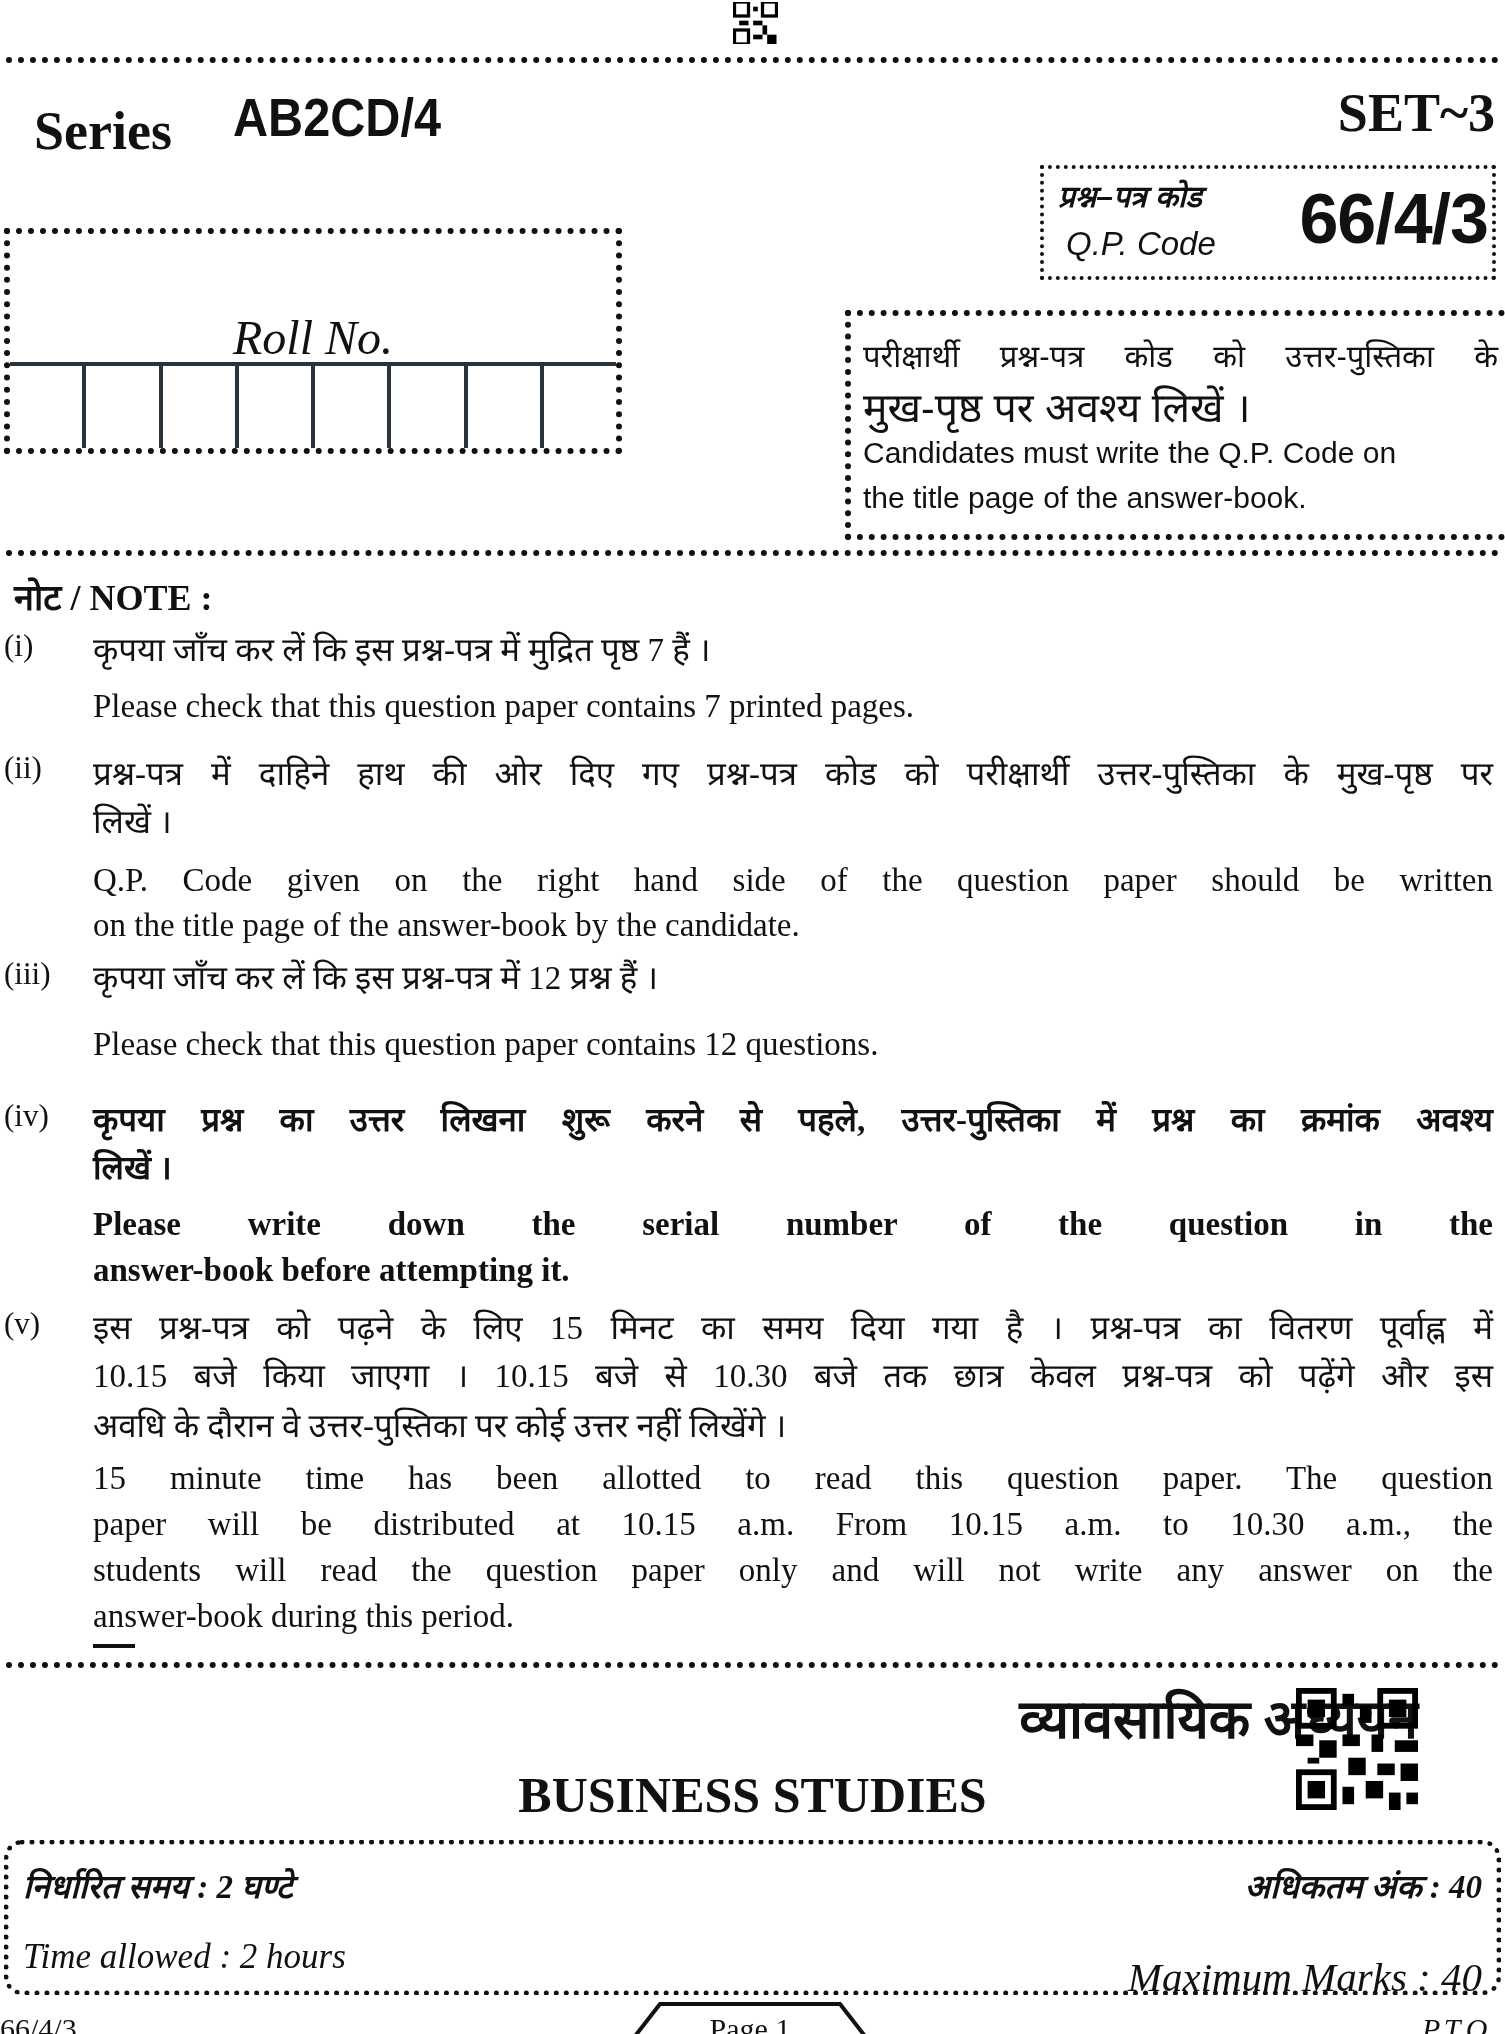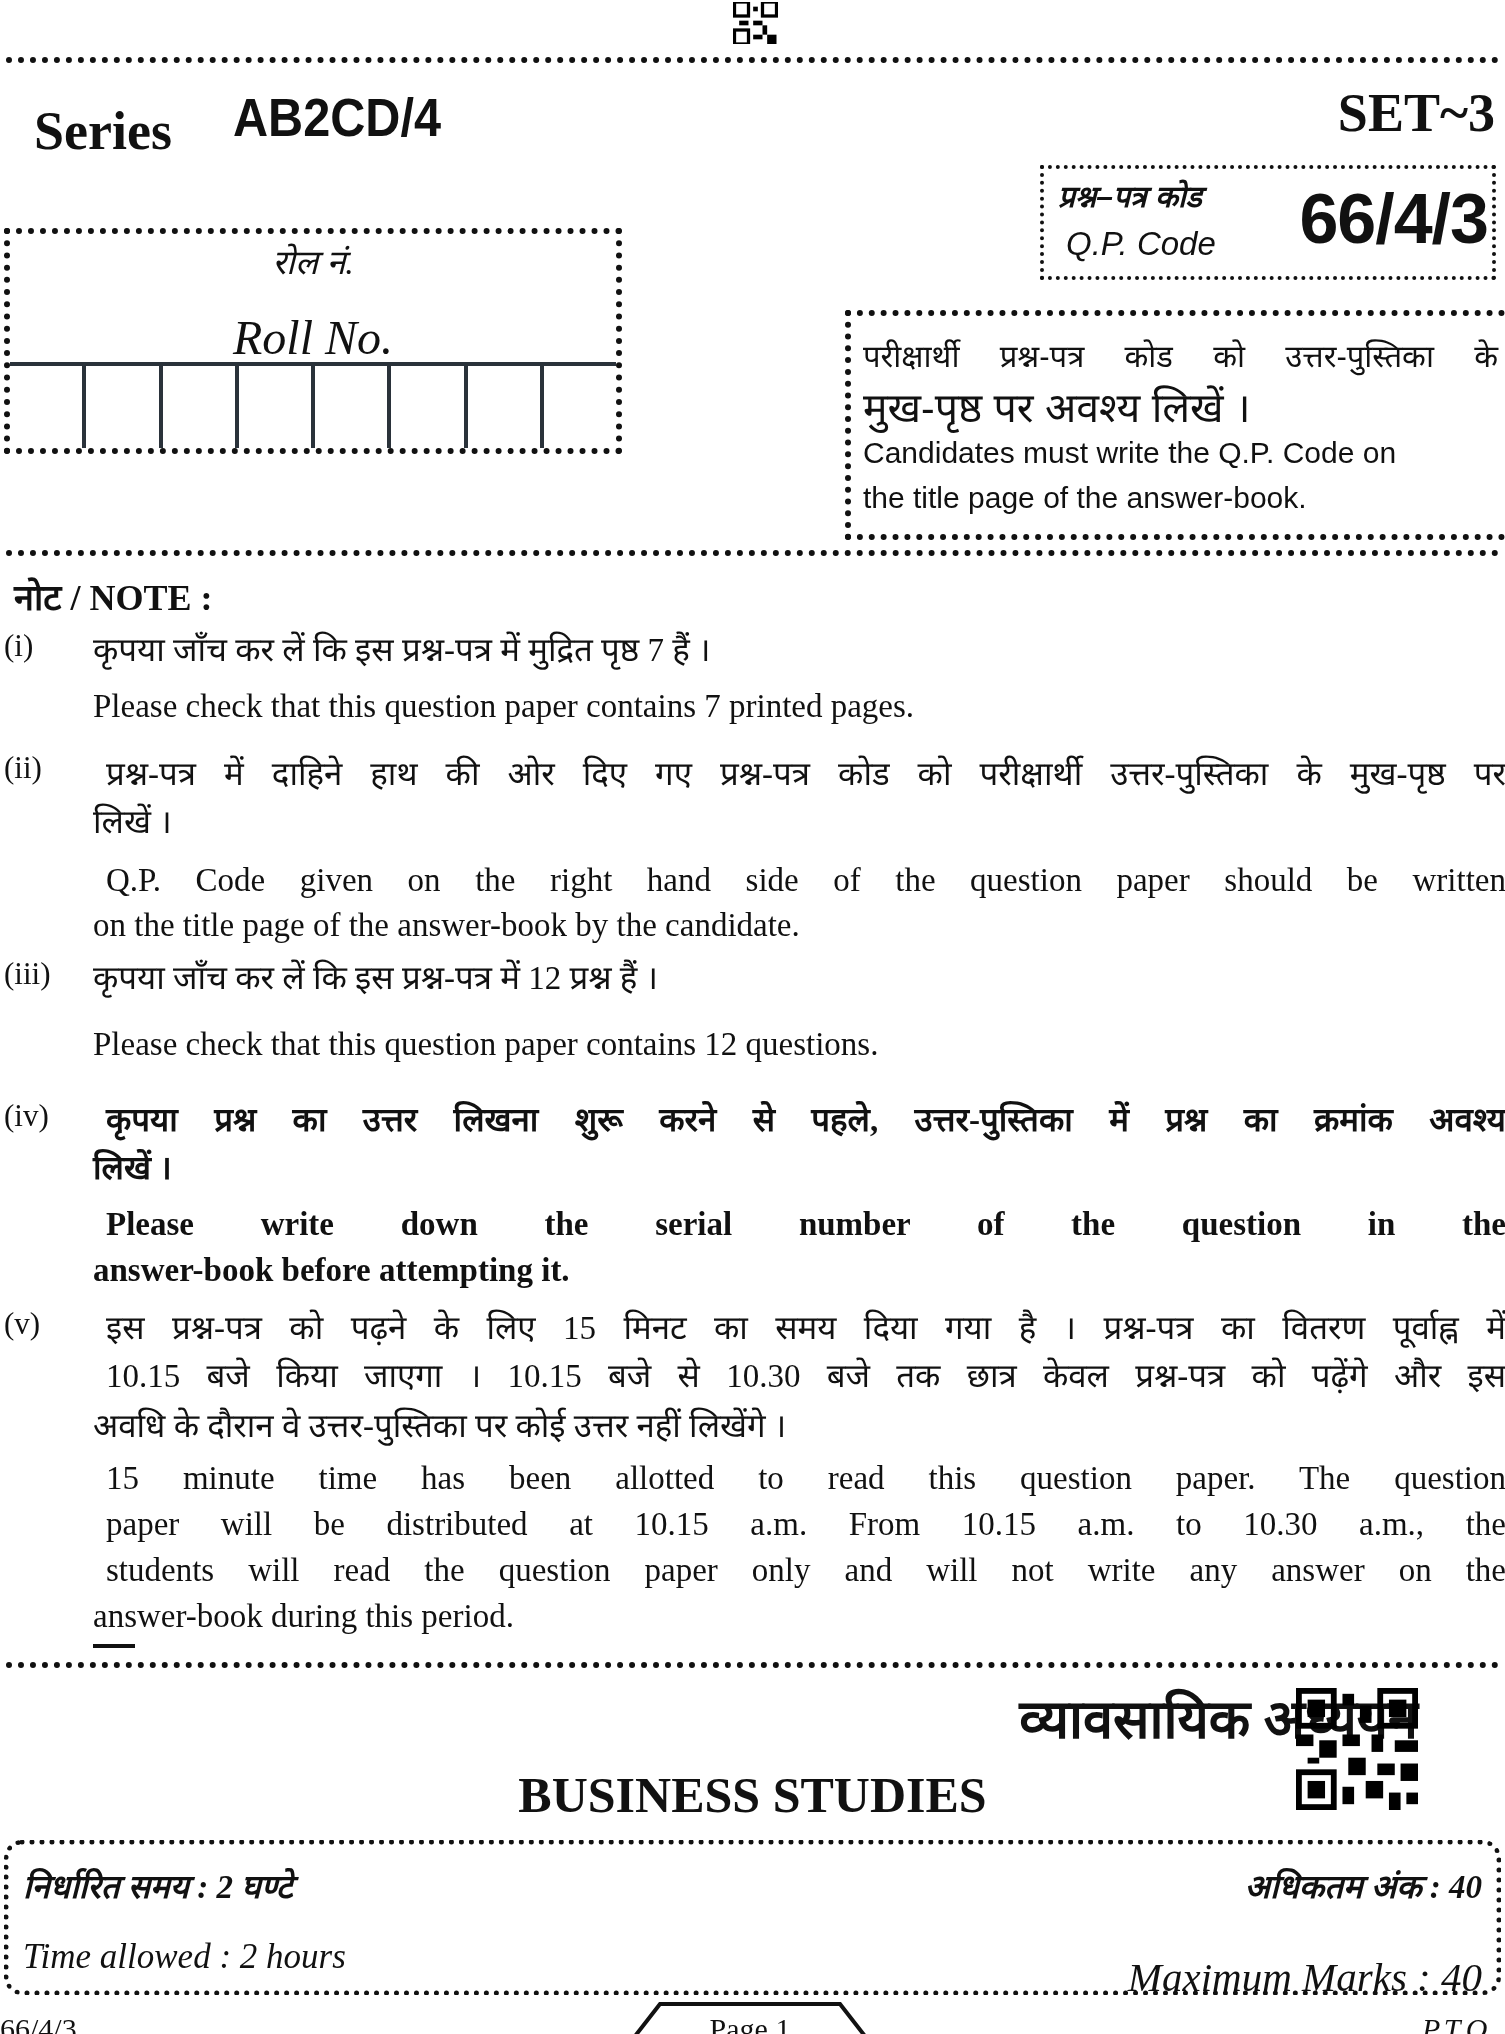--- a/index.html
+++ b/index.html
@@ -9,21 +9,21 @@
   .serif { font-family:"Liberation Serif", "DejaVu Serif", serif; }
   .sans { font-family:"Liberation Sans", "DejaVu Sans", sans-serif; }
   .roll-box { position:absolute; left:4px; top:228px; width:618px; height:226px; border:6px dotted #111; box-sizing:border-box; }
   .roll-cells { position:absolute; left:0; right:0; bottom:0; height:82px; border-top:4px solid #2a323a; display:flex; }
   .roll-cells div { flex:1; border-right:4px solid #2a323a; }
   .roll-cells div:last-child { border-right:none; }
   .qp-box { position:absolute; left:1040px; top:165px; width:456px; height:115px; border:4px dotted #111; box-sizing:border-box; }
   .cand-box { position:absolute; left:845px; top:310px; width:660px; height:230px; border-top:6px dotted #111; border-left:6px dotted #111; border-bottom:6px dotted #111; box-sizing:border-box; }
   .num { position:absolute; left:4px; font-size:31px; }
   .para { position:absolute; left:93px; width:1400px; font-size:33px; line-height:45px; }
-  .just { text-align:justify; text-align-last:justify;margin-left:13px; }
+  .just { text-align:justify; text-align-last:justify; }
   .bold { font-weight:bold; }
   .time-box { position:absolute; left:4px; top:1840px; width:1497px; height:155px; border:5px dotted #111; border-radius:18px; box-sizing:border-box; }
   .italic { font-style:italic; }
   .page-tab { position:absolute; left:630px; top:2002px; width:240px; height:40px; }
 </style>
 </head>
 <body>
 
 <div class="abs" style="left:733px;top:2px;width:45px;height:42px;">
   <svg width="45" height="42" viewBox="0 0 9 9">
@@ -39,21 +39,20 @@
   </svg>
 </div>
 
 <div class="dotline" style="top:57px;"></div>
 
 <div class="abs serif bold" style="left:34px;top:82px;font-size:54px;margin-top:18px;">Series</div>
 <div class="abs sans bold" style="left:233px;top:86px;font-size:54px;transform:scaleX(0.9);transform-origin:left;">AB2CD/4</div>
 <div class="abs serif bold" style="right:10px;top:82px;font-size:54px;">SET~3</div>
 
 <div class="roll-box">
-  <div class="abs serif italic" style="left:0;right:0;top:4px;text-align:center;font-size:34px;">रोल नं.</div>
   <div class="abs serif italic" style="left:0;right:0;top:76px;text-align:center;font-size:48px;">Roll No.</div>
   <div class="roll-cells">
     <div></div>
       <div></div>
     <div></div>
       <div></div>
     <div></div>
       <div></div>
     <div></div>
       <div></div>

